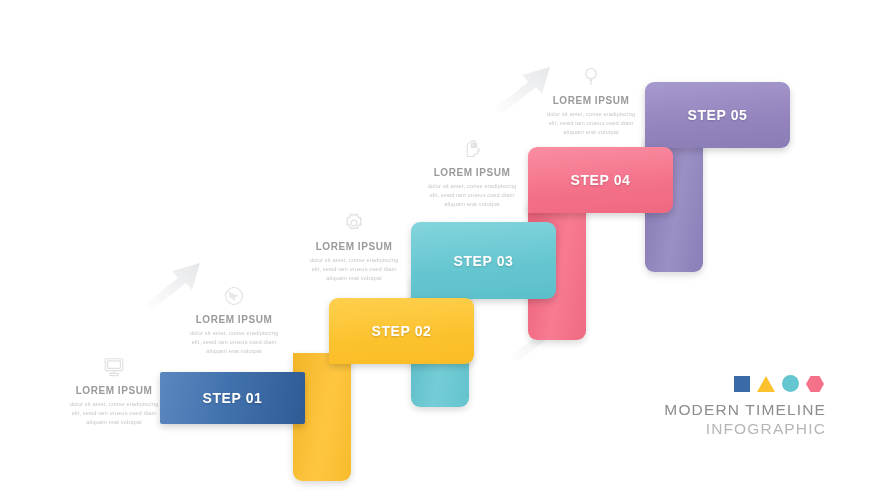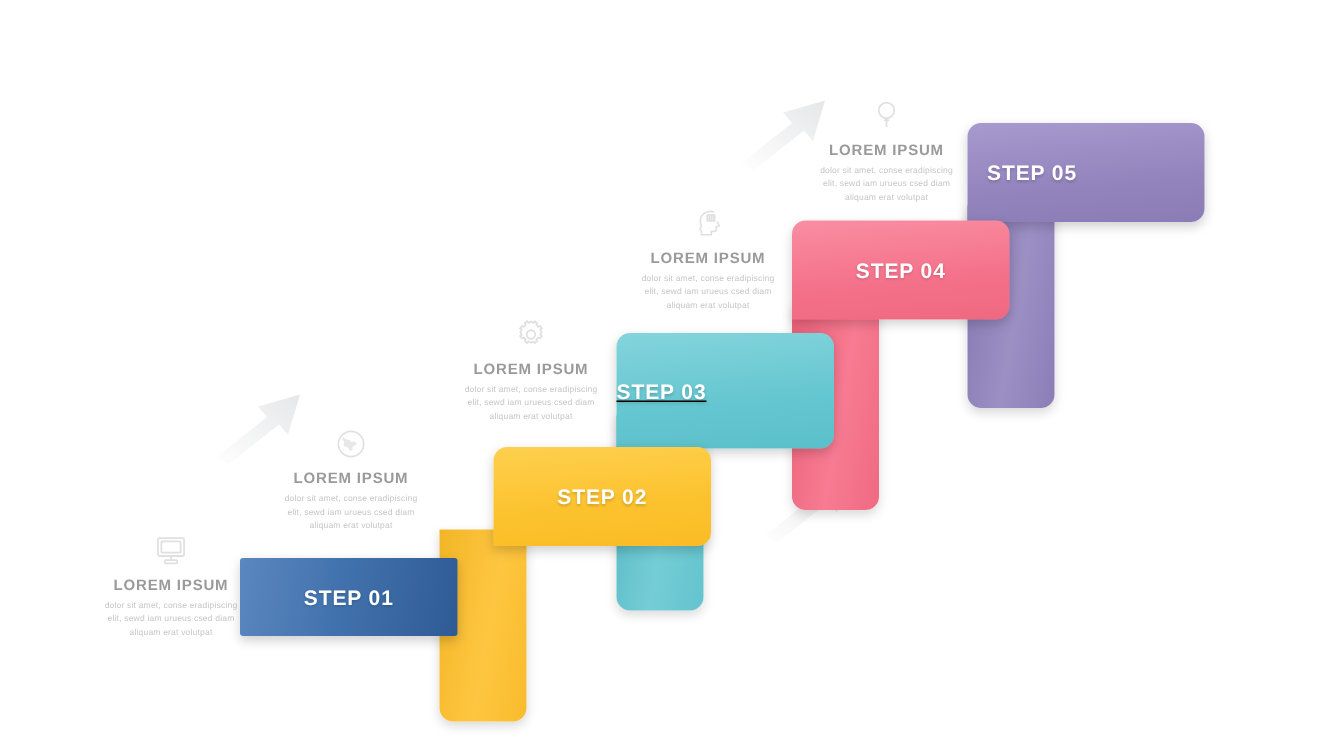--- a/index.html
+++ b/index.html
@@ -95,40 +95,40 @@
         <stop offset="0" stop-color="#ffffff"></stop>
         <stop offset="1" stop-color="#d2d4d8"></stop>
       </linearGradient>
     </defs>
     <path d="M2 47 L36 20 L30 13 L58 5 L50 32 L44 25 L10 52 Z" fill="url(#ag3)"></path>
   </svg>
 
   <div class="step" style="left:645px;top:82px;width:145px;height:345px;z-index:1;">
     <div class="riser" style="top:55px;width:58px;height:135px;
                 background:linear-gradient(100deg,#8477b0 0%,#9c8fc4 55%,#8b7eb8 100%);"></div>
-    <div class="bar" style="width:145px;height:66px;padding-left:13px;justify-content:flex-start;
+    <div class="bar" style="width:145px;height:66px;padding-left:0;justify-content:center;
                 background:linear-gradient(175deg,#a79ace 0%,#9384bd 60%,#8a7cb5 100%);">
       <span class="bar-label">STEP 05</span>
     </div>
   </div>
 
   <div class="step" style="left:528px;top:147px;width:145px;height:280px;z-index:2;">
     <div class="riser" style="top:55px;width:58px;height:138px;
                 background:linear-gradient(100deg,#ea6078 0%,#f77b92 55%,#ef6a82 100%);"></div>
     <div class="bar" style="width:145px;height:66px;justify-content:center;
                 background:linear-gradient(175deg,#f98ea2 0%,#f4718a 60%,#ef6880 100%);">
       <span class="bar-label">STEP 04</span>
     </div>
   </div>
 
   <div class="step" style="left:411px;top:222px;width:145px;height:215px;z-index:3;">
     <div class="riser" style="top:55px;width:58px;height:130px;
                 background:linear-gradient(100deg,#57b8c3 0%,#74cdd6 55%,#63c3cd 100%);"></div>
-    <div class="bar" style="width:145px;height:77px;justify-content:flex-start;
-                background:linear-gradient(175deg,#84d4dc 0%,#64c6d0 60%,#5bbfc9 100%);text-decoration:underline;">
+    <div class="bar" style="width:145px;height:77px;justify-content:center;
+                background:linear-gradient(175deg,#84d4dc 0%,#64c6d0 60%,#5bbfc9 100%);">
       <span class="bar-label">STEP 03</span>
     </div>
   </div>
 
   <div class="step" style="left:293px;top:298px;width:145px;height:145px;z-index:4;">
     <div class="riser" style="top:55px;width:58px;height:128px;
                 background:linear-gradient(100deg,#f2b527 0%,#fec640 55%,#f8bb2c 100%);"></div>
     <div class="bar" style="width:145px;height:66px;justify-content:center;
                 background:linear-gradient(175deg,#fed04f 0%,#fcc22d 60%,#f9bc26 100%);margin-left:36px;">
       <span class="bar-label">STEP 02</span>
@@ -194,14 +194,24 @@
       <svg width="22" height="22" viewBox="0 0 24 24" fill="none" stroke="#9a9a9a" stroke-width="1.3">
         <circle cx="12" cy="8.3" r="5.6"></circle>
         <path d="M12 13.9v6.6"></path>
         <path d="M10.2 15.4h3.6"></path>
       </svg>
     </div>
     <div class="ttl">LOREM IPSUM</div>
     <div class="body">dolor sit amet, conse eradipiscing elit, sewd iam urueus csed diam aliquam erat volutpat</div>
   </div>
 
+  <div class="brand">
+    <div class="shapes">
+      <div class="sq" style="background:#3b6aa8;"></div>
+      <div class="tri" style="border-bottom:16px solid #fcc22d;"></div>
+      <div class="cir" style="background:#64c6d0;"></div>
+      <div class="hex" style="background:#f4718a;"></div>
+    </div>
+    <div class="l1">MODERN TIMELINE</div>
+    <div class="l2">INFOGRAPHIC</div>
+  </div>
 
 </div>
 
 </body></html>

